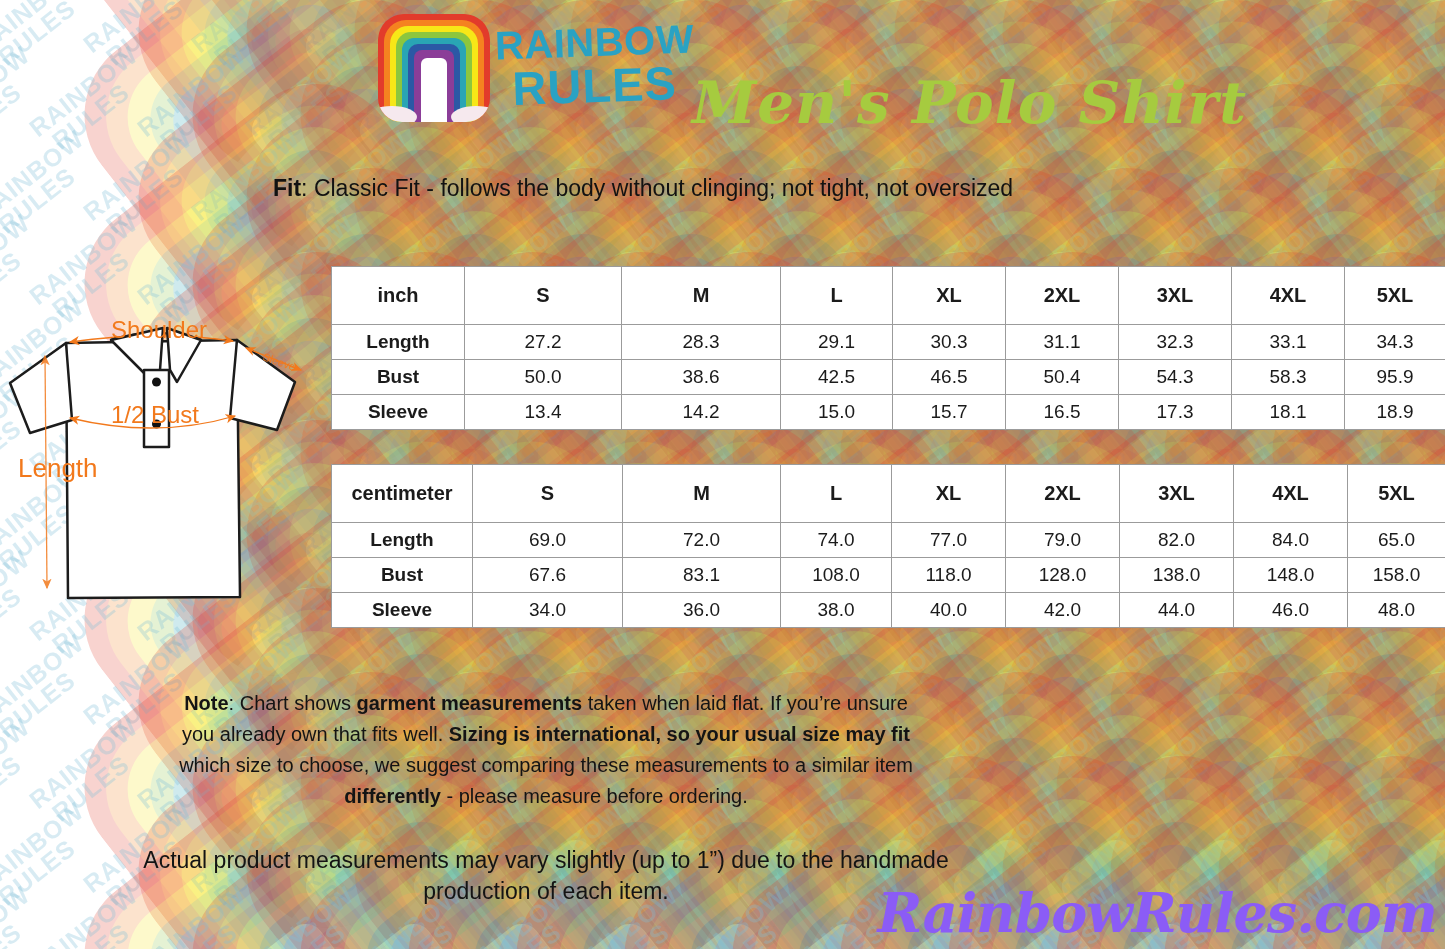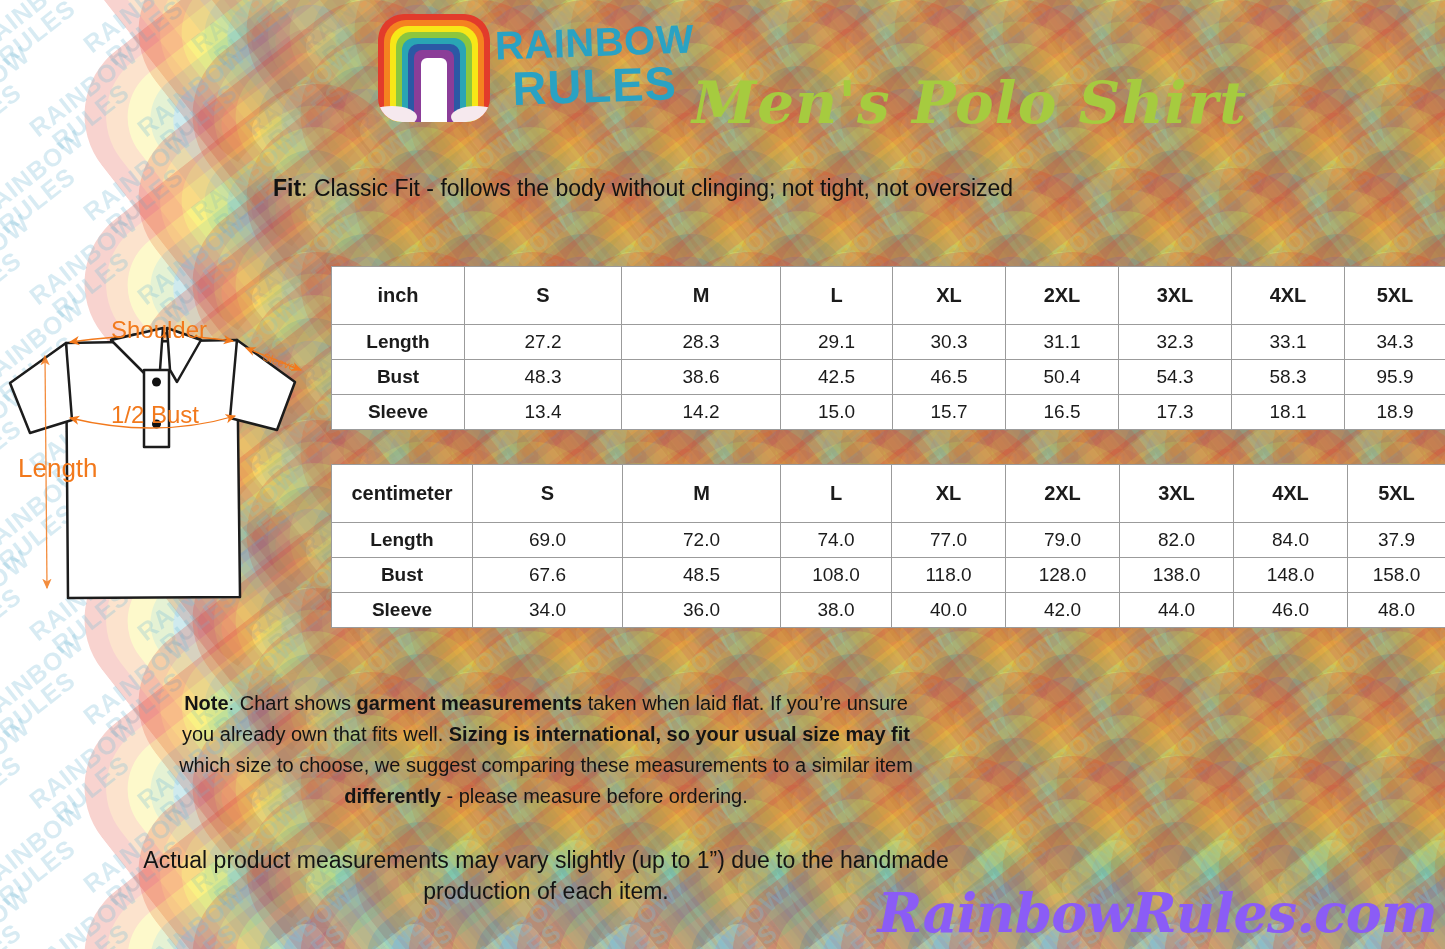--- a/index.html
+++ b/index.html
@@ -1144,21 +1144,21 @@
           <td>28.3</td>
           <td>29.1</td>
           <td>30.3</td>
           <td>31.1</td>
           <td>32.3</td>
           <td>33.1</td>
           <td>34.3</td>
         </tr>
         <tr>
           <td class="row-label">Bust</td>
-          <td>48.3</td>
+          <td>50.0</td>
           <td>38.6</td>
           <td>42.5</td>
           <td>46.5</td>
           <td>50.4</td>
           <td>54.3</td>
           <td>58.3</td>
           <td>95.9</td>
         </tr>
         <tr>
           <td class="row-label">Sleeve</td>
@@ -1202,26 +1202,26 @@
     <tbody>
         <tr>
           <td class="row-label">Length</td>
           <td>69.0</td>
           <td>72.0</td>
           <td>74.0</td>
           <td>77.0</td>
           <td>79.0</td>
           <td>82.0</td>
           <td>84.0</td>
-          <td>37.9</td>
+          <td>65.0</td>
         </tr>
         <tr>
           <td class="row-label">Bust</td>
           <td>67.6</td>
-          <td>48.5</td>
+          <td>83.1</td>
           <td>108.0</td>
           <td>118.0</td>
           <td>128.0</td>
           <td>138.0</td>
           <td>148.0</td>
           <td>158.0</td>
         </tr>
         <tr>
           <td class="row-label">Sleeve</td>
           <td>34.0</td>

